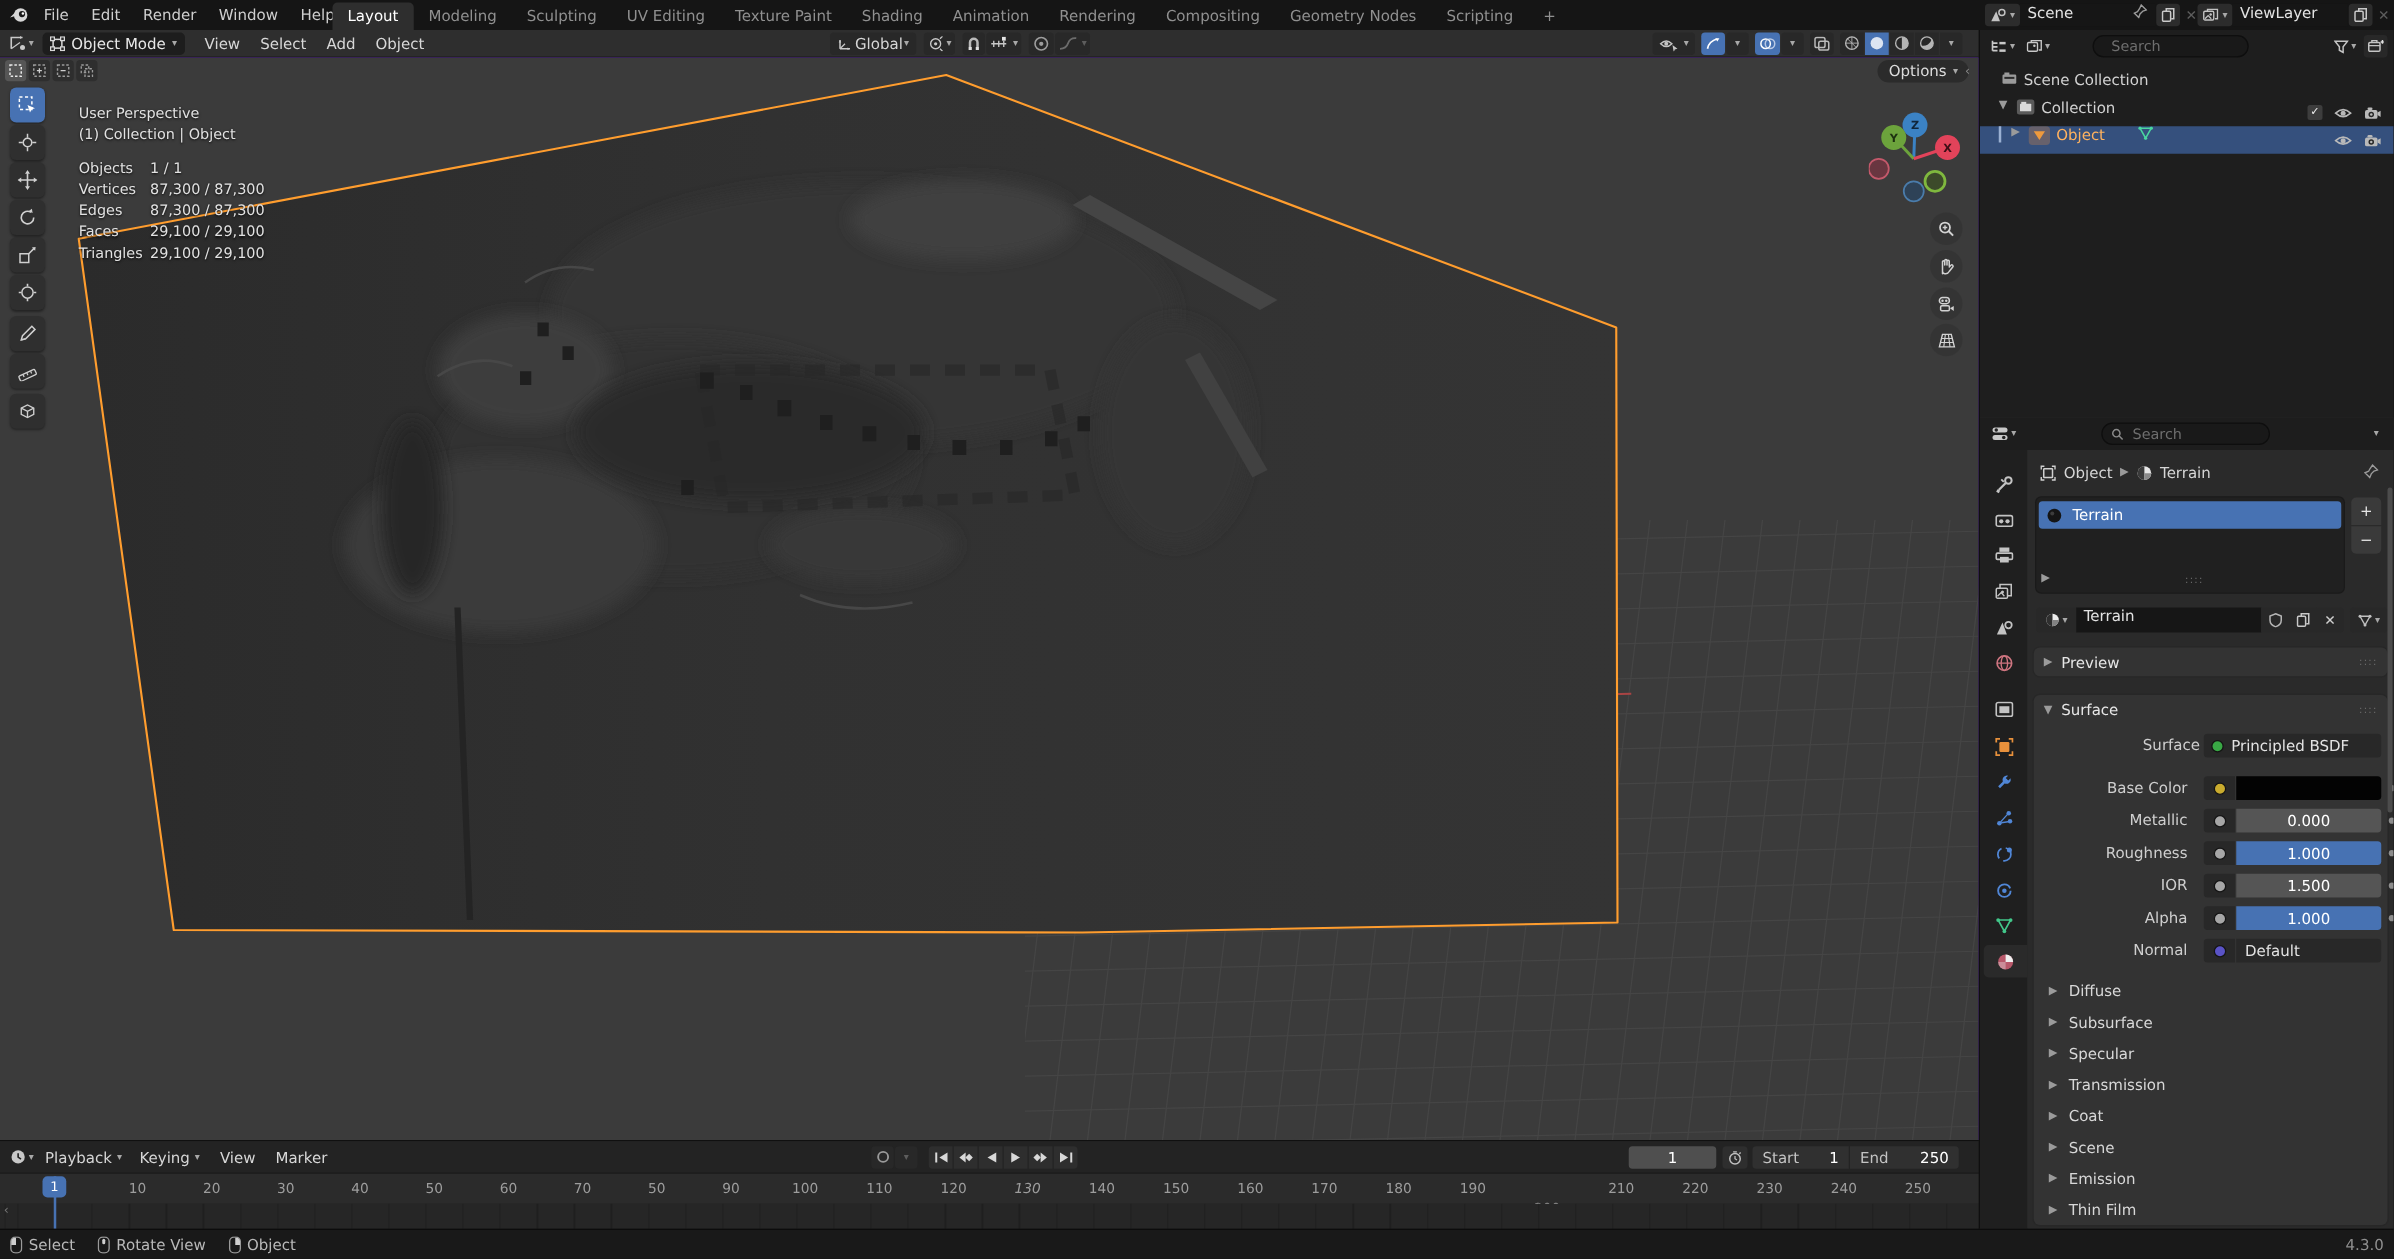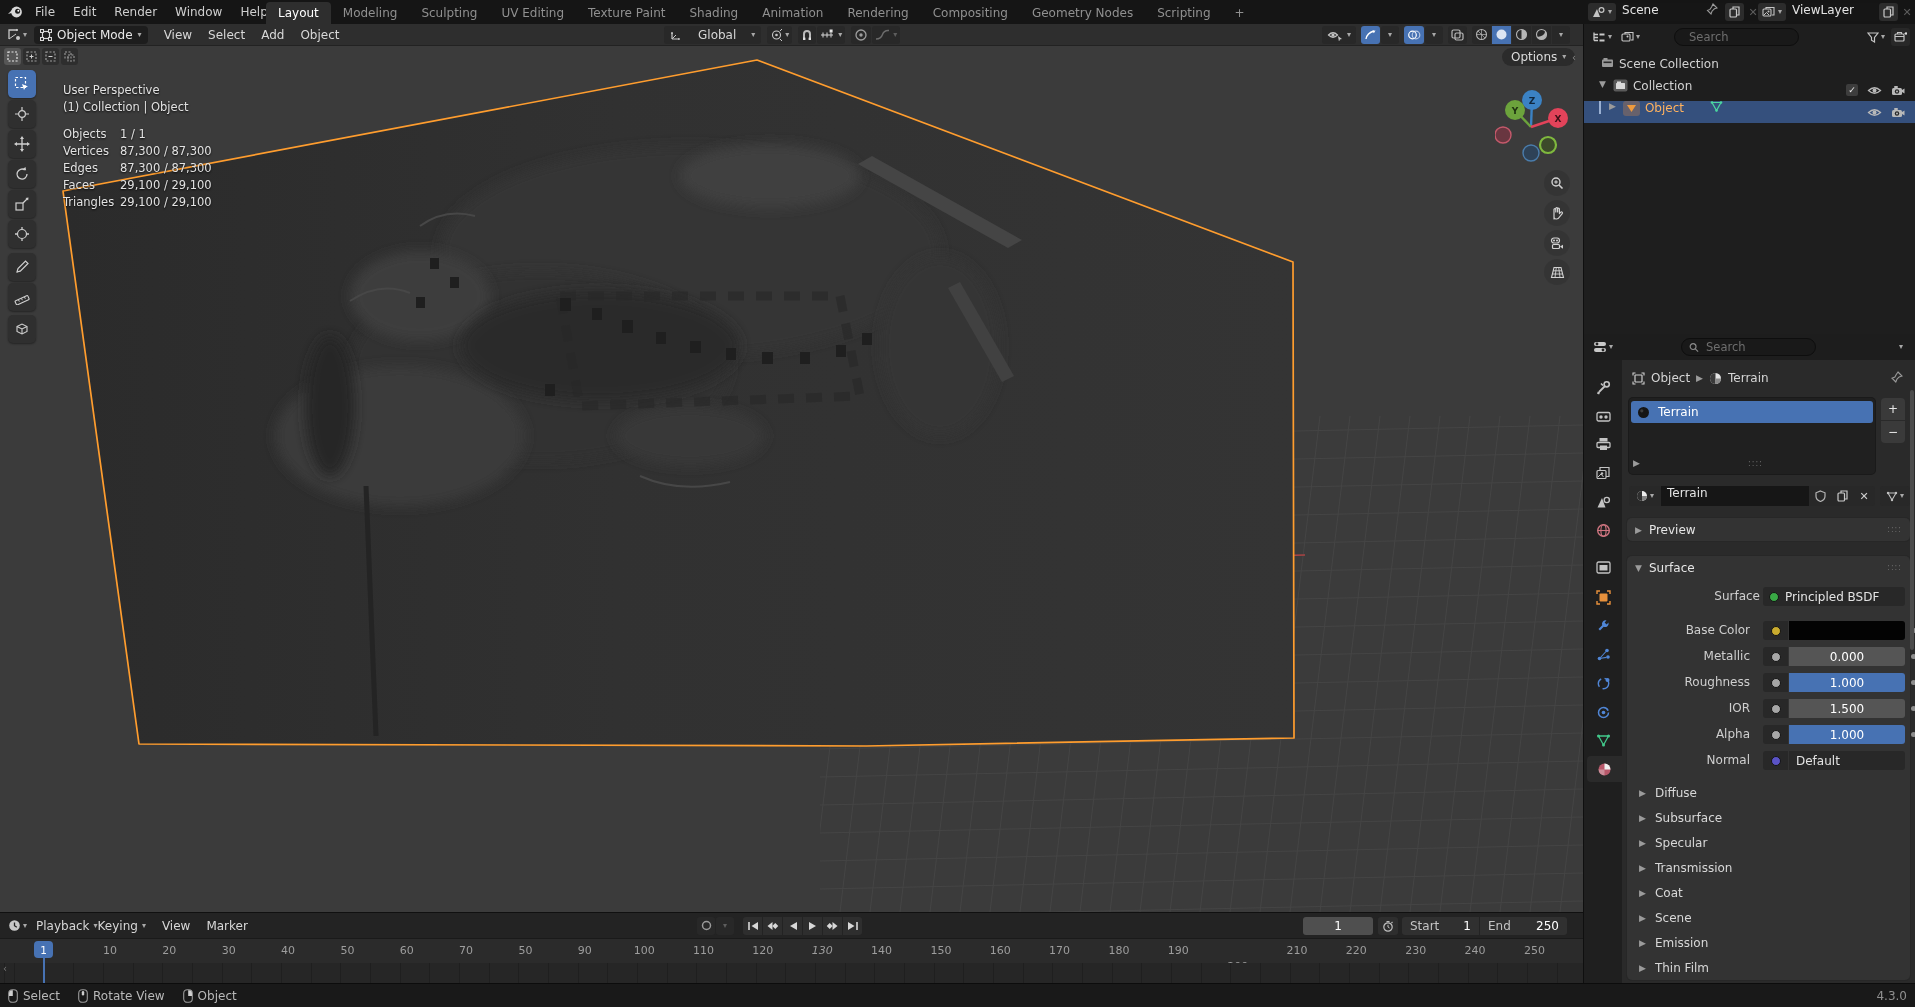--- a/index.html
+++ b/index.html
@@ -200,21 +200,21 @@
         </svg>
       <span>Object Mode</span>
       <span class="chev">▾</span>
     </div>
     <span class="hmenu" style="margin-left:8px">View</span>
     <span class="hmenu">Select</span>
     <span class="hmenu">Add</span>
     <span class="hmenu">Object</span>
 
     <div class="abs flex" style="left:664px;gap:6px">
-      <div class="tbtn" style="padding:0 6px;gap:15px">
+      <div class="tbtn" style="padding:0 6px;gap:1px">
         <svg width="13" height="12" viewBox="0 0 13 12">
             <path d="M2 10V3M2 10h8" stroke="#c8c8c8" stroke-width="1.2"></path>
             <path d="M2 3L1 5h2z M10 10l-2-1v2z" fill="#c8c8c8"></path>
             <path d="M2 10l4-4" stroke="#c8c8c8" stroke-width="1"></path>
           </svg>
         <span>Global</span>
         <span class="chev">▾</span>
       </div>
       <div class="tbtn">
         <svg width="13" height="12" viewBox="0 0 13 12">
@@ -1014,21 +1014,21 @@
         <svg width="13" height="13" viewBox="0 0 13 13">
             <circle cx="6.5" cy="6.5" r="5.3" fill="#c8c8c8"></circle>
             <path d="M6.5 3.5v3.2l2.3 1.6" stroke="#222" stroke-width="1.3" fill="none"></path>
           </svg>
         <span class="chev">▾</span>
       </div>
       <div class="flex" style="gap:4px;margin-left:6px">
         <span>Playback</span>
           <span class="chev">▾</span>
       </div>
-      <div class="flex" style="gap:4px;">
+      <div class="flex" style="gap:4px;margin-left:14px">
         <span>Keying</span>
           <span class="chev">▾</span>
       </div>
       <span class="hmenu" style="margin-left:8px">View</span>
       <span class="hmenu">Marker</span>
 
       <div class="abs flex" style="left:697px;gap:1px">
         <div class="tbtn">
             <svg width="11" height="11" viewBox="0 0 11 11">
               <circle cx="5.5" cy="5.5" r="4" fill="none" stroke="#9a9a9a" stroke-width="1.5"></circle>

